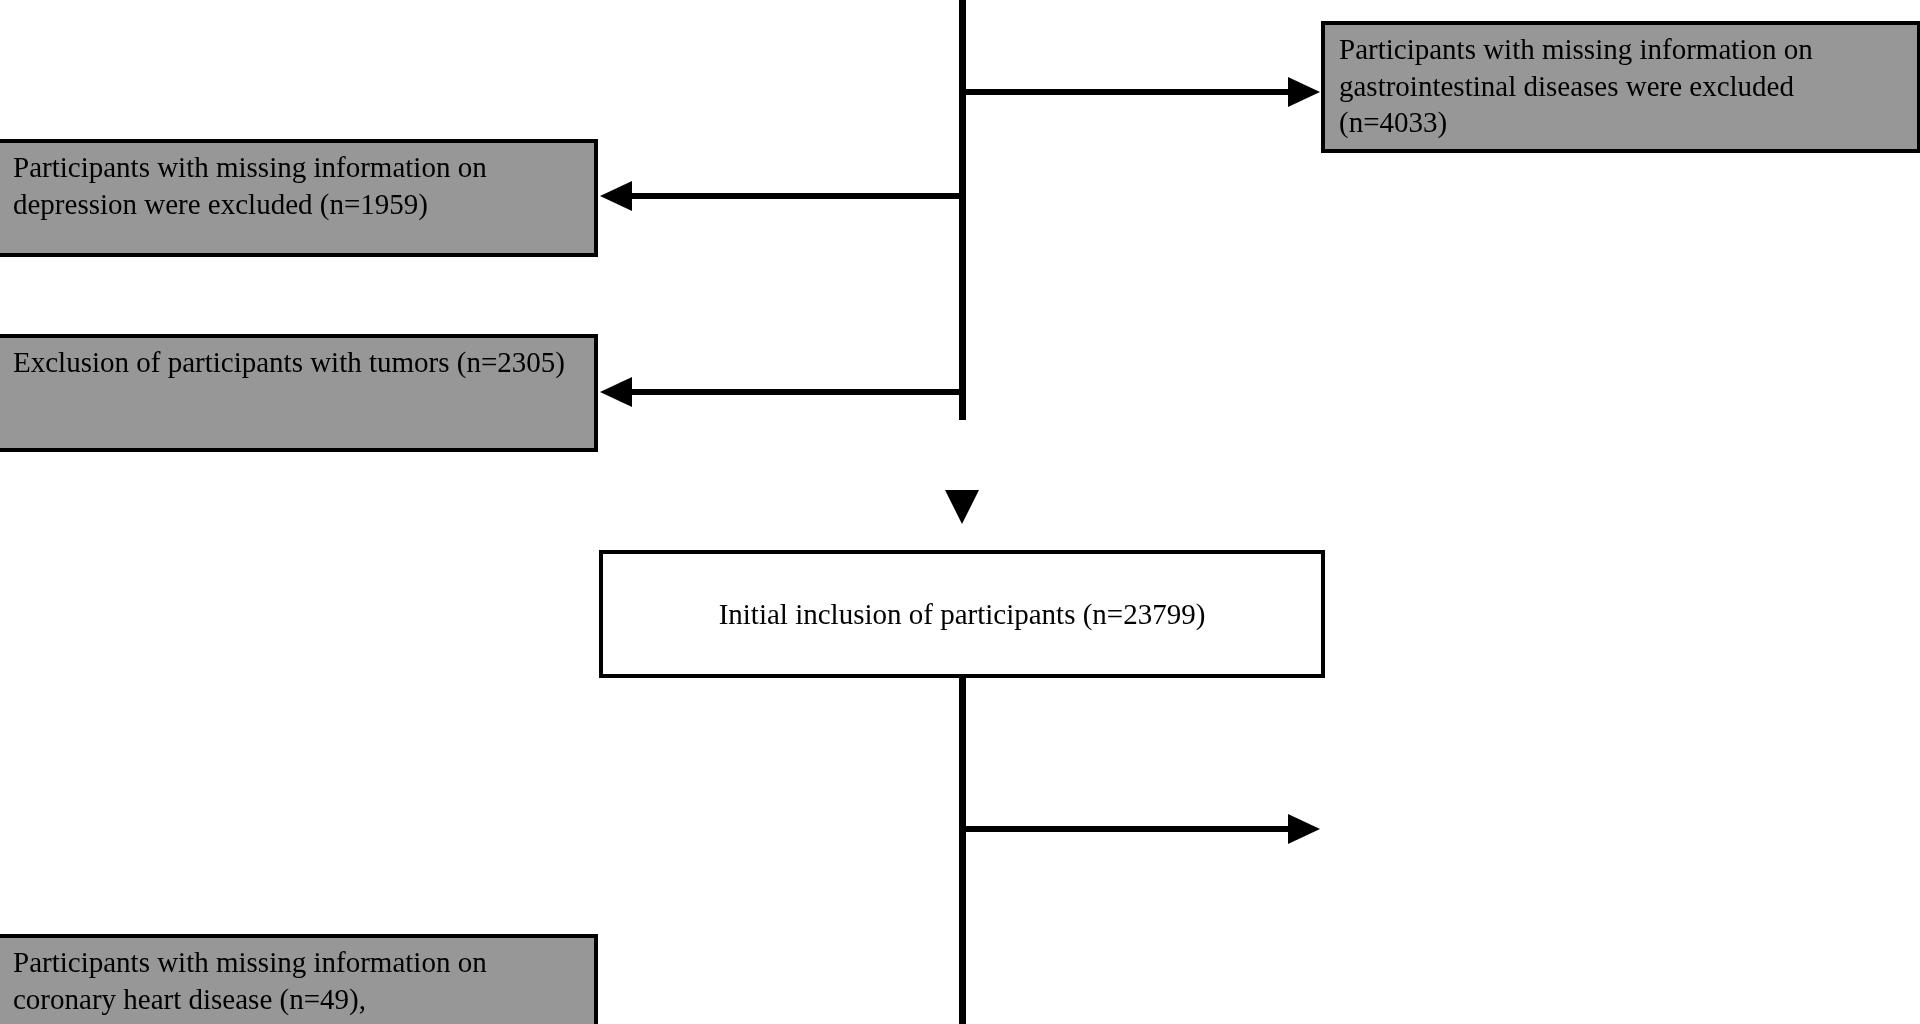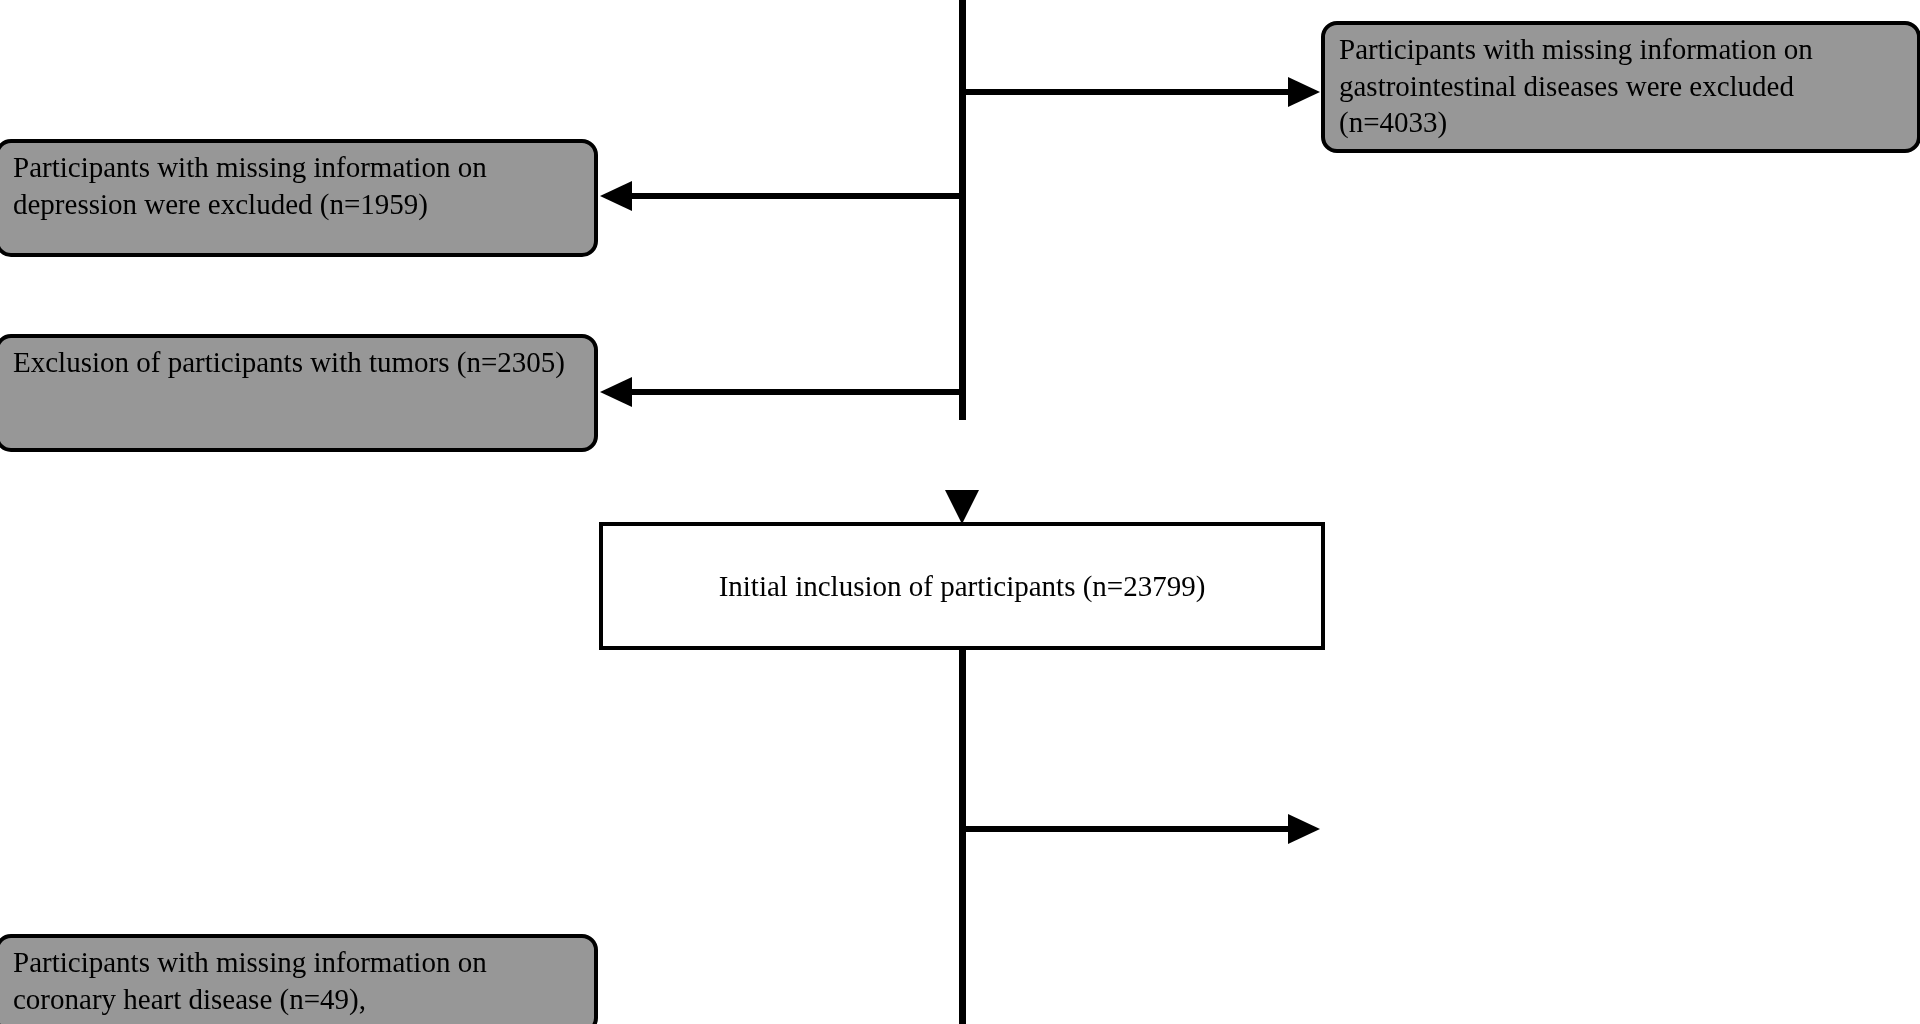--- a/index.html
+++ b/index.html
@@ -20,29 +20,29 @@
     box-sizing: border-box;
     border: 4px solid #000000;
     font-size: 29px;
     line-height: 1.26;
     color: #000000;
     padding: 6px 10px 6px 14px;
     white-space: pre-line;
   }
   .node.excluded {
     background: #979797;
-    border-radius: 16px;
   }
   .node.included {
     background: #ffffff;
     text-align: center;
     display: flex;
     align-items: center;
     justify-content: center;
     padding: 0 12px;
+    margin-top: 28px;
   }
   
   .vline {
     position: absolute;
     background: #000000;
     width: 7px;
   }
   .hline {
     position: absolute;
     background: #000000;

